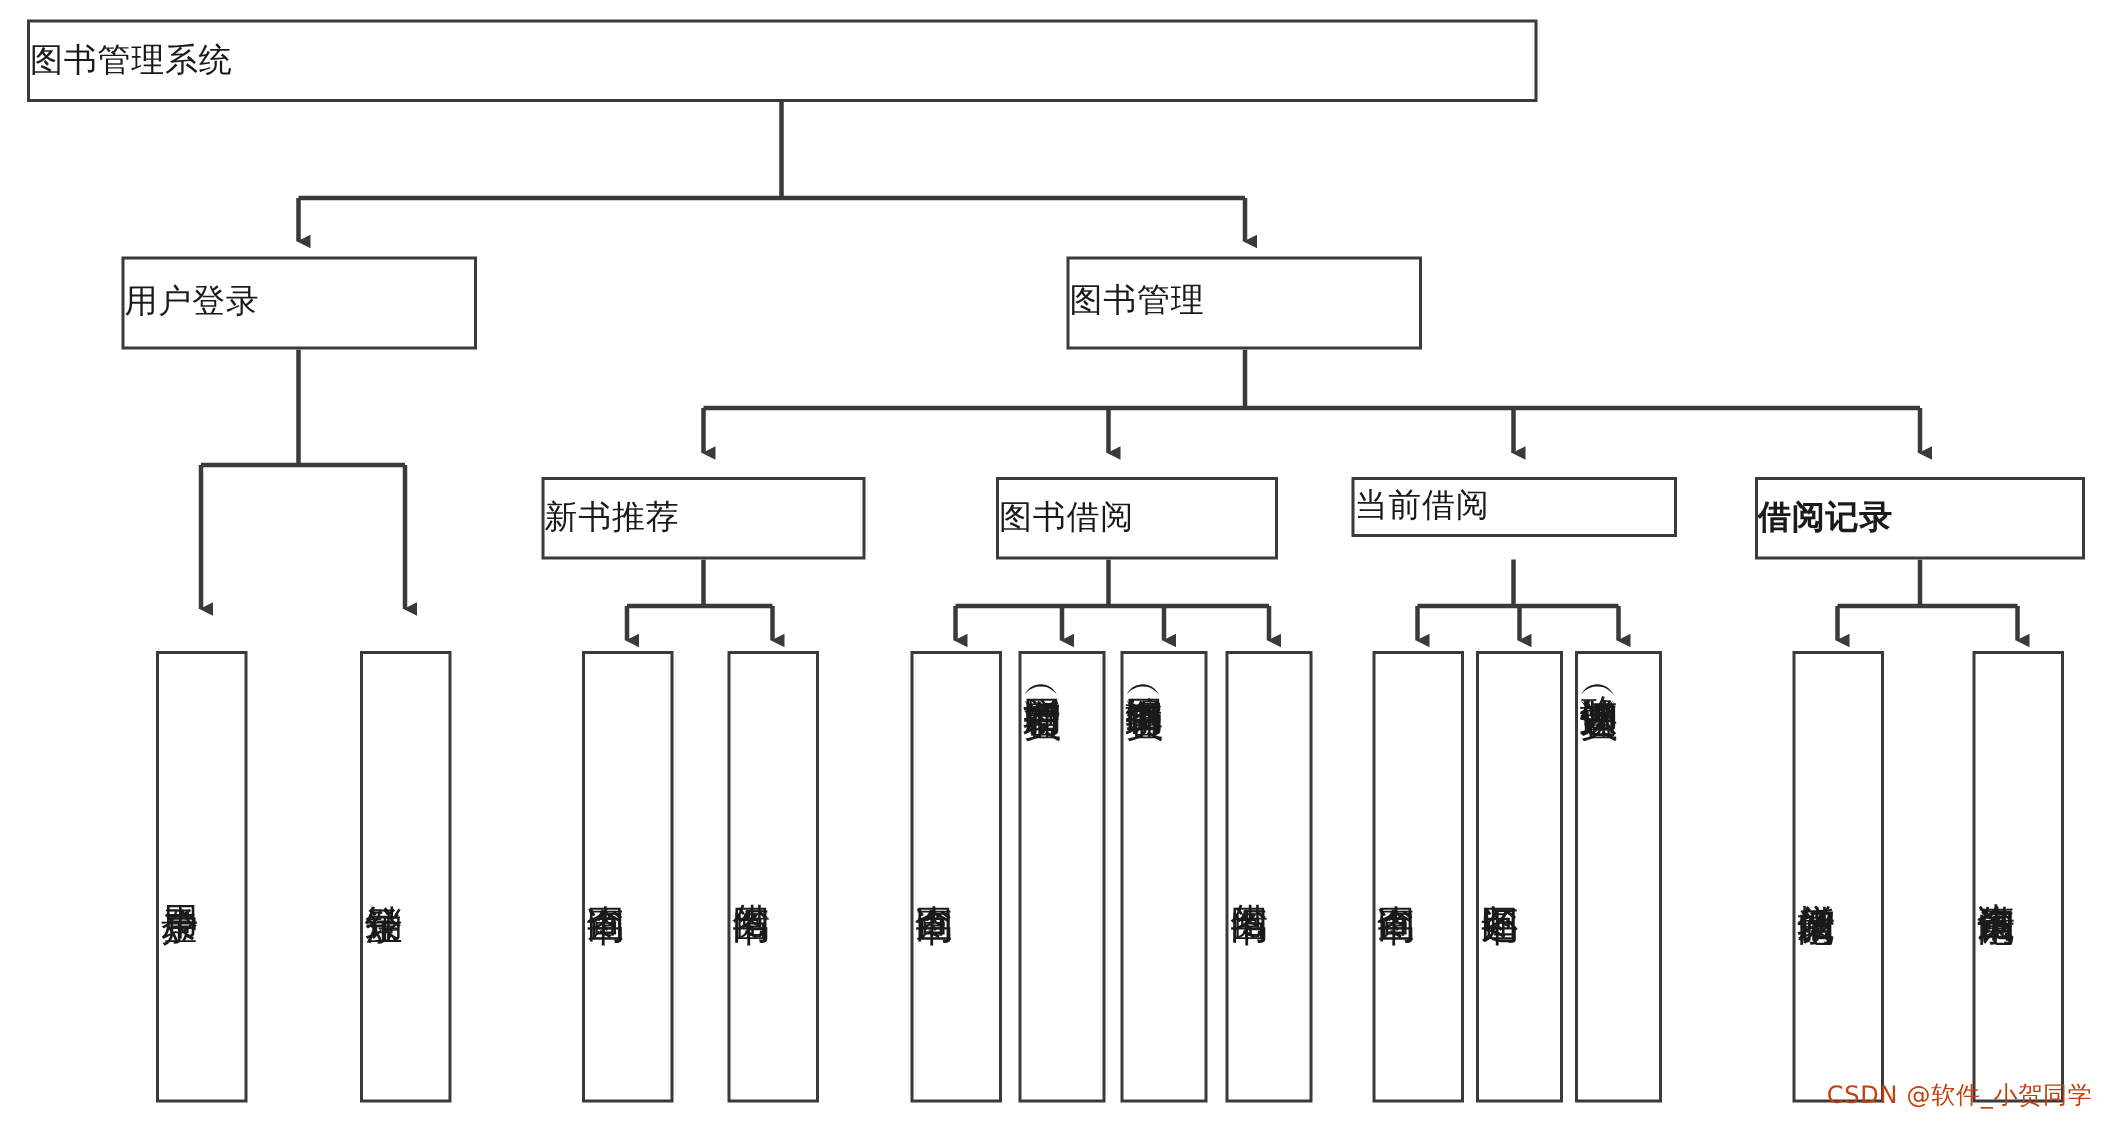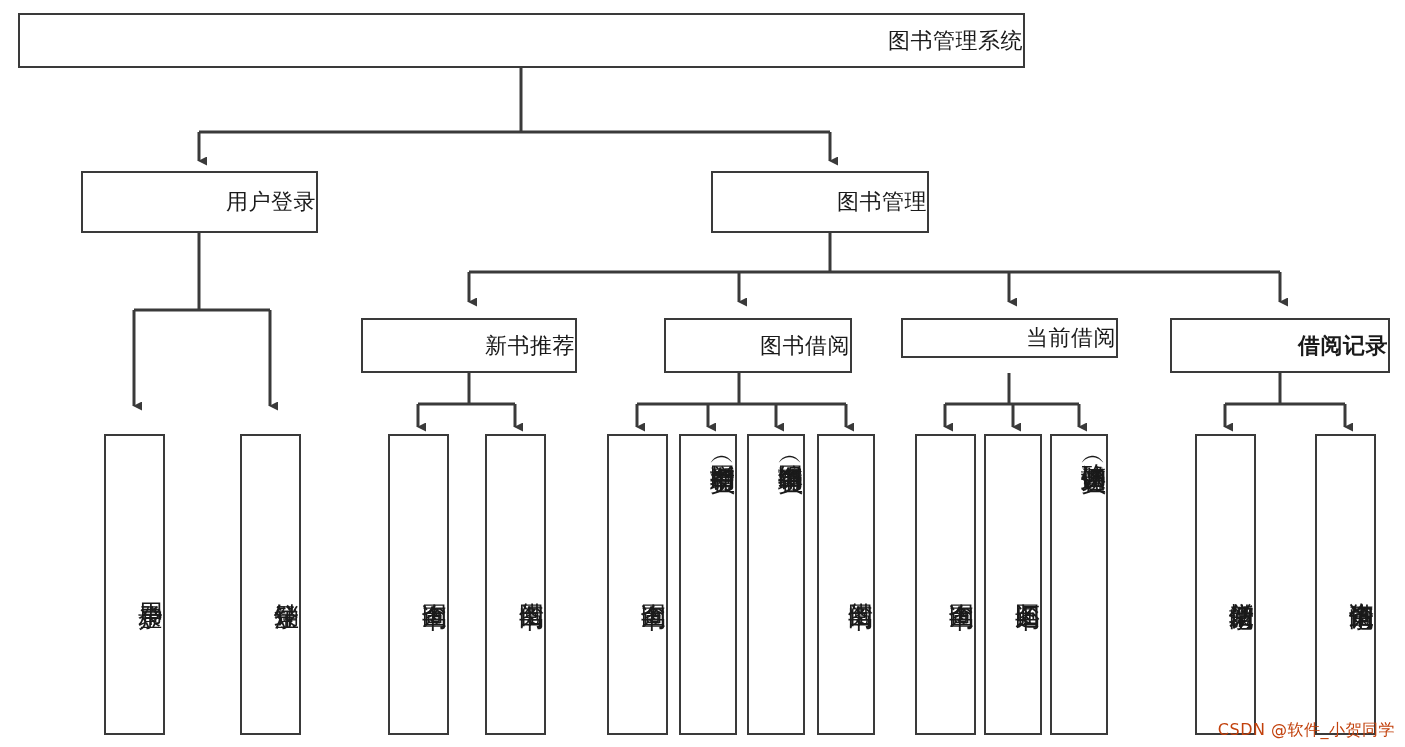--- a/index.html
+++ b/index.html
@@ -24,21 +24,21 @@
     width: 1405px;
     height: 747px;
   }
   .node {
     position: absolute;
     box-sizing: border-box;
     border: 2px solid #3a3a3a;
     background: #ffffff;
     display: flex;
     align-items: center;
-    justify-content: flex-end;
+    justify-content: flex-start;
     color: #1a1a1a;
     z-index: 2;
   }
   .node .label {
     display: block;
     text-align: center;
     line-height: 1.18;
     letter-spacing: 0.5px;
   }
   .node.horiz .label {
@@ -128,21 +128,21 @@
   </svg>
 
   <div class="node horiz" style="left:18px; top:13px; width:1007px; height:55px;">
     <span class="label">图书管理系统</span>
   </div>
 
   <div class="node horiz" style="left:81px; top:171px; width:237px; height:62px;">
     <span class="label">用户登录</span>
   </div>
 
-  <div class="node horiz" style="left:711px; top:171px; width:218px; height:62px;">
+  <div class="node horiz" style="left:711px; top:171px; width:237px; height:62px;font-family:Liberation Mono, monospace;">
     <span class="label">图书管理</span>
   </div>
 
   <div class="node horiz" style="left:361px; top:318px; width:216px; height:55px;">
     <span class="label">新书推荐</span>
   </div>
 
   <div class="node horiz" style="left:627px; top:318px; width:188px; height:55px;margin-left:37px;">
     <span class="label">图书借阅</span>
   </div>

